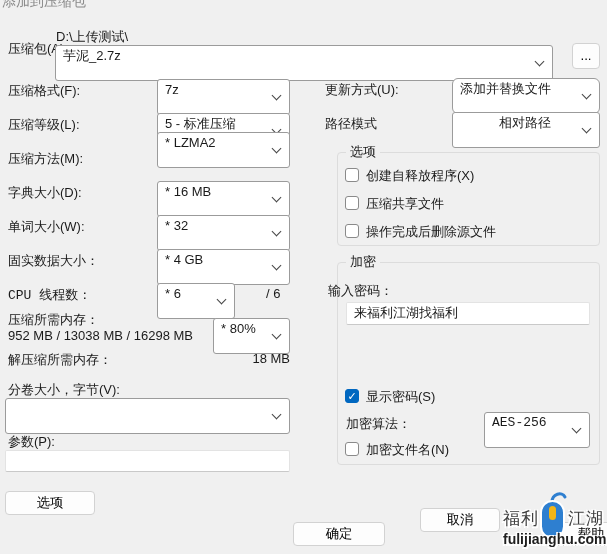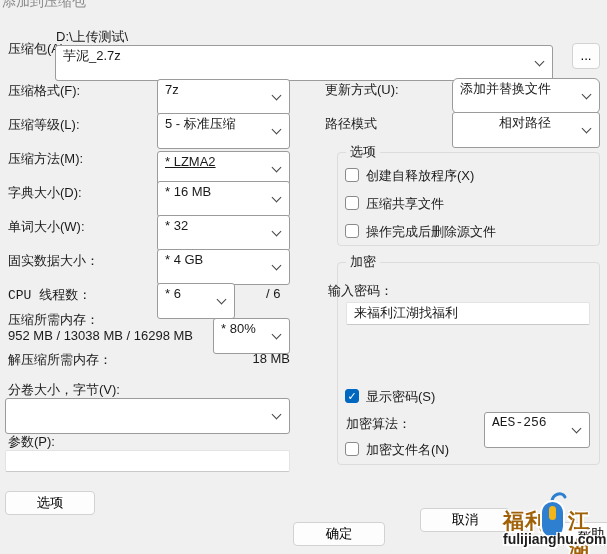--- a/index.html
+++ b/index.html
@@ -53,21 +53,21 @@
     border:1px solid #8a8a8a; border-radius:3px; background:#fff;
   }
   .cb.checked {
     background:#0067c0; border-color:#0067c0;
     color:#fff; font-size:11px; line-height:13px; text-align:center; font-weight:bold;
   }
   .cblbl { position:absolute; left:21px; top:0; white-space:nowrap; }
 
   
   .wm-red {
-    position:absolute; font-size:21px; font-weight:bold; color:#a16207;
+    position:absolute; font-size:17px; font-weight:normal; color:#404040;
     letter-spacing:1px;
     text-shadow:-1.5px -1.5px 0 #fff,1.5px -1.5px 0 #fff,-1.5px 1.5px 0 #fff,1.5px 1.5px 0 #fff;
   }
   .wm-domain {
     position:absolute; font-size:14px; font-weight:bold; color:#1e1e1e;
     text-shadow:-1.5px -1.5px 0 #fff,1.5px -1.5px 0 #fff,-1.5px 1.5px 0 #fff,1.5px 1.5px 0 #fff;
   }
 </style>
 </head>
 <body>
@@ -88,21 +88,21 @@
   <div class="combo" style="left:157px; top:79px;  width:133px;">
     <span>7z</span><span class="chev"></span>
   </div>
 
   <div class="abs lbl" style="left:8px; top:116px;">压缩等级(L):</div>
   <div class="combo" style="left:157px; top:113px; width:133px;">
     <span>5 - 标准压缩</span><span class="chev"></span>
   </div>
 
   <div class="abs lbl" style="left:8px; top:150px;">压缩方法(M):</div>
-  <div class="combo" style="left:157px; top:151px; width:133px;text-decoration:underline;">
+  <div class="combo" style="left:157px; top:132px; width:133px;">
     <span>* LZMA2</span><span class="chev"></span>
   </div>
 
   <div class="abs lbl" style="left:8px; top:184px;">字典大小(D):</div>
   <div class="combo" style="left:157px; top:181px; width:133px;">
     <span>* 16 MB</span><span class="chev"></span>
   </div>
 
   <div class="abs lbl" style="left:8px; top:218px;">单词大小(W):</div>
   <div class="combo" style="left:157px; top:215px; width:133px;">
@@ -184,21 +184,21 @@
   <div class="combo" style="left:484px; top:412px; width:106px;font-family:Liberation Mono, monospace;">
     <span>AES-256</span><span class="chev"></span>
   </div>
 
   <div class="cbrow" style="left:345px; top:441px; width:240px;">
     <span class="cb"></span>
     <span class="cblbl">加密文件名(N)</span>
   </div>
 
   <button class="btn" style="left:293px; top:522px; width:92px;">确定</button>
-  <button class="btn" style="left:420px; top:508px; width:90px;">取消</button>
+  <button class="btn" style="left:420px; top:508px; width:80px;">取消</button>
   <button class="btn" style="left:545px; top:522px; width:92px;">帮助</button>
 
   <div class="abs" style="left:500px; top:490px; width:107px; height:64px; z-index:5;">
     <div class="wm-red" style="left:3px; top:17px;">福利</div>
     <div class="wm-red" style="left:68px; top:17px;">江湖</div>
     <svg class="abs" style="left:34px; top:0;" width="44" height="54" viewBox="0 0 44 54">
       <path d="M18 12 C18 4, 28 1, 31 7" stroke="#2e7fd0" stroke-width="3" fill="none" stroke-linecap="round"></path>
       <rect x="7" y="11" width="23" height="37" rx="11.5" fill="#2e7fd0" stroke="#fff" stroke-width="2"></rect>
       <rect x="15" y="16" width="7" height="14" rx="3.5" fill="#f3b517"></rect>
     </svg>

